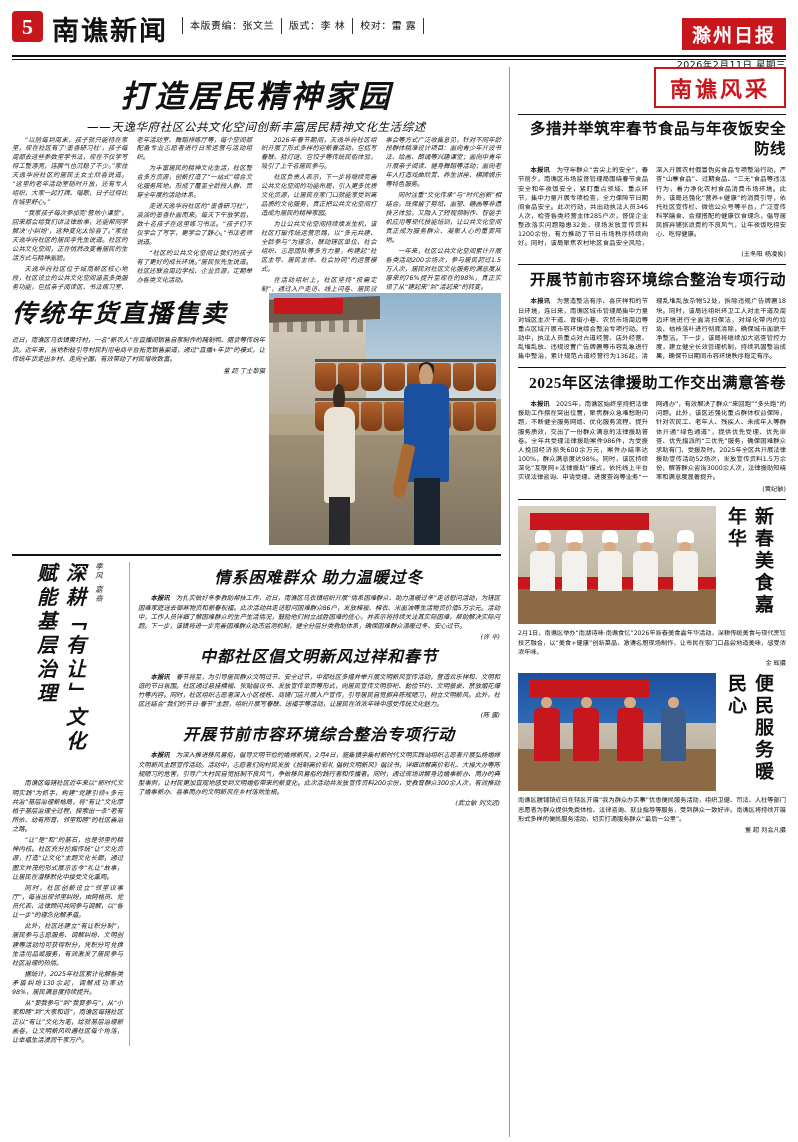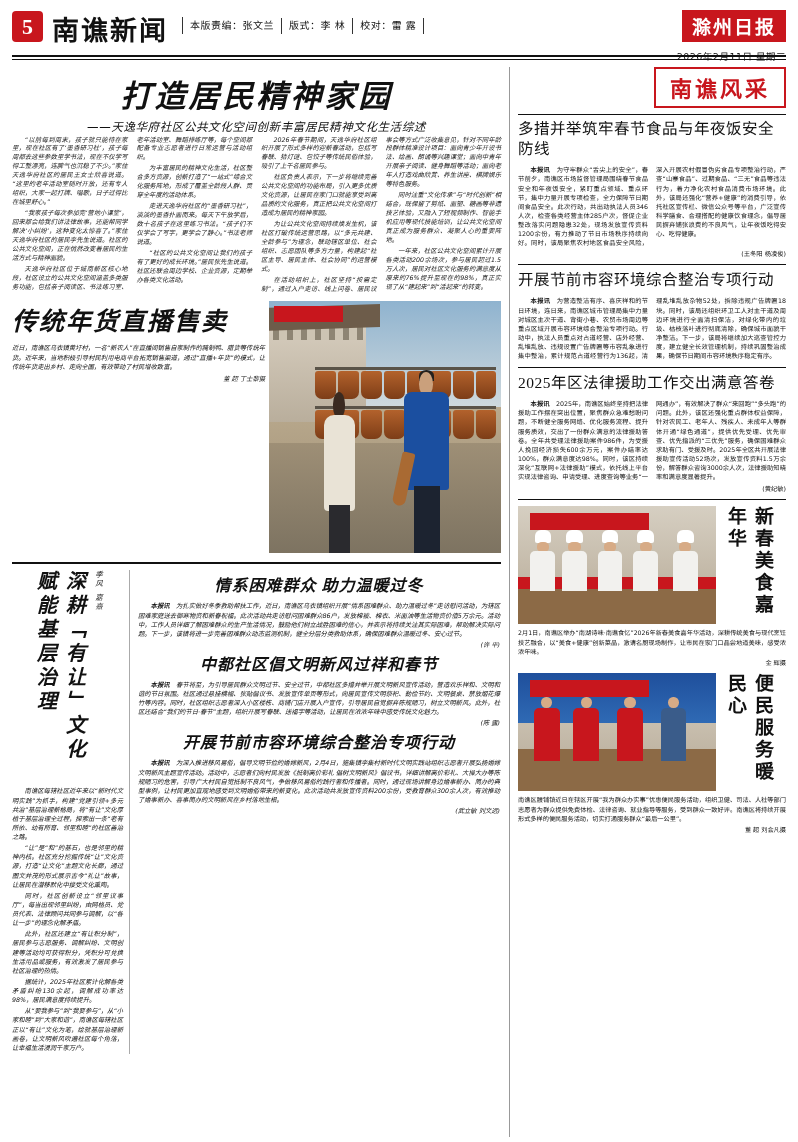--- a/index.html
+++ b/index.html
@@ -63,20 +63,21 @@
     text-align: right;
   }
   .paper-name {
     background: #c8161d;
     color: #fff;
     font-family: "Liberation Serif", serif;
     font-size: 19px; font-weight: bold;
     letter-spacing: 2px;
     padding: 2px 10px 3px 10px;
     display: inline-block;
+    margin-top: 8px;
   }
   .paper-date {
     margin-top: 7px;
     font-size: 9.5px;
     color: #111;
     letter-spacing: 0.5px;
   }
   .mast-rule {
     border-top: 2px solid #111;
     margin-top: 5px;
@@ -166,21 +167,21 @@
   .p2 .body{position:absolute;left:2%;top:11%;width:96%;height:54%;background:#1b4fa0;border-radius:8px 8px 3px 3px;}
   .p2 .legs{position:absolute;left:22%;top:63%;width:56%;height:38%;background:#1c2330;}
   .p2 .holddck{position:absolute;left:-14%;top:44%;width:28%;height:30%;background:#a96a33;border-radius:4px 4px 10px 10px;transform:rotate(12deg);}
   .ph-banner{position:absolute;left:2%;top:2%;width:30%;height:6%;background:#c8161d;}
   .photo-caption {
     font-size: 6.3px; line-height: 1.5; text-align: justify;
     margin-top: 5px;
   }
   .caption-sign { text-align: right; font-size: 6.3px; margin-top: 2px; }
 
-  .left-split { display: flex; margin-top: 8px; }
+  .left-split { display: flex; }
   .ls-photo { width: 232px; }
   .ls-text { width: 257px; padding-right: 4px; }
 
   
   .jicengtop {
     margin-top: 9px;
     border-top: 2px solid #111;
     padding-top: 6px;
   }
   .jiceng-header {
@@ -228,21 +229,21 @@
     border: 2px solid #c8161d;
     padding: 2px 14px 3px 14px;
   }
   .r-banner-text {
     font-family:"Liberation Serif", serif;
     font-size: 22px; font-weight:bold; color:#c8161d; letter-spacing:3px;
   }
   .r-rule { border-top:1px solid #111; margin: 4px 0; }
   .r-h1 {
     font-family:"Liberation Serif", serif;
-    font-size: 15.5px; font-weight:normal; text-align:left;
+    font-size: 15.5px; font-weight:bold; text-align:right;
     letter-spacing:0.5px; line-height:1.35; margin: 4px 0 5px 0;
   }
   .r-cols2 { column-count:2; column-gap:8px; font-size:6.3px; line-height:1.45; text-align:justify;}
   .r-cols2 p { margin:0 0 2px 0; text-indent:2em; }
   .r-sign { text-align:right; font-size:6.3px; margin-top:2px;}
   .hr-thin { border-top:1px solid #111; margin:6px 0 5px 0; }
 
   
   .r-photo-row { display:flex; gap:6px; margin-top:6px; align-items:flex-start;}
   .r-photo {

